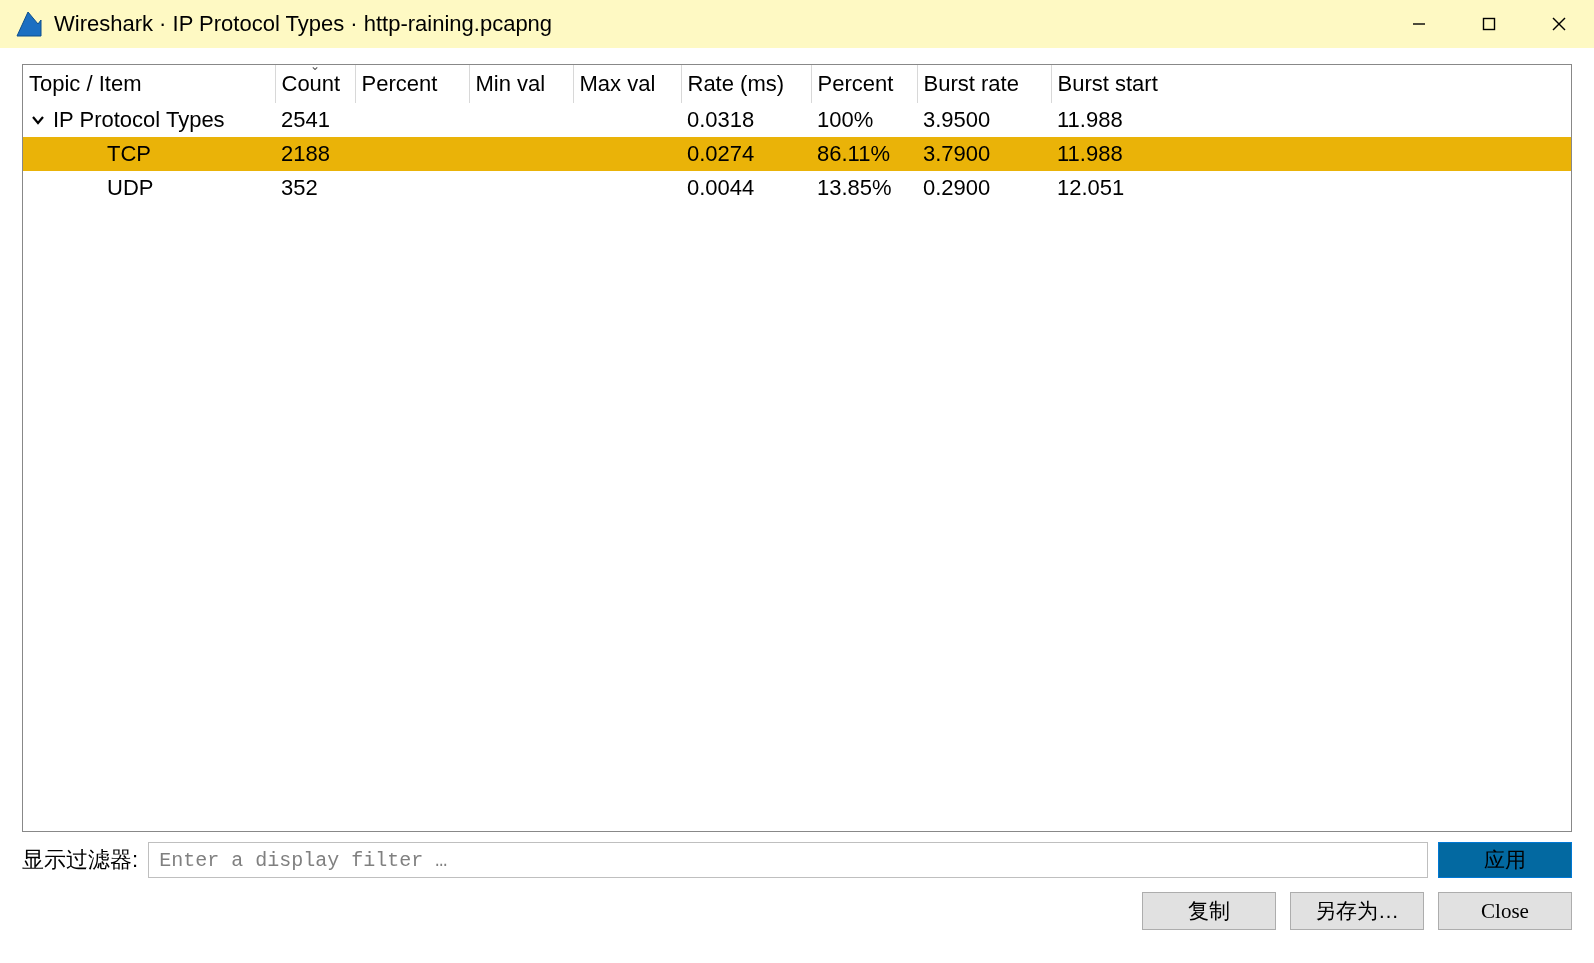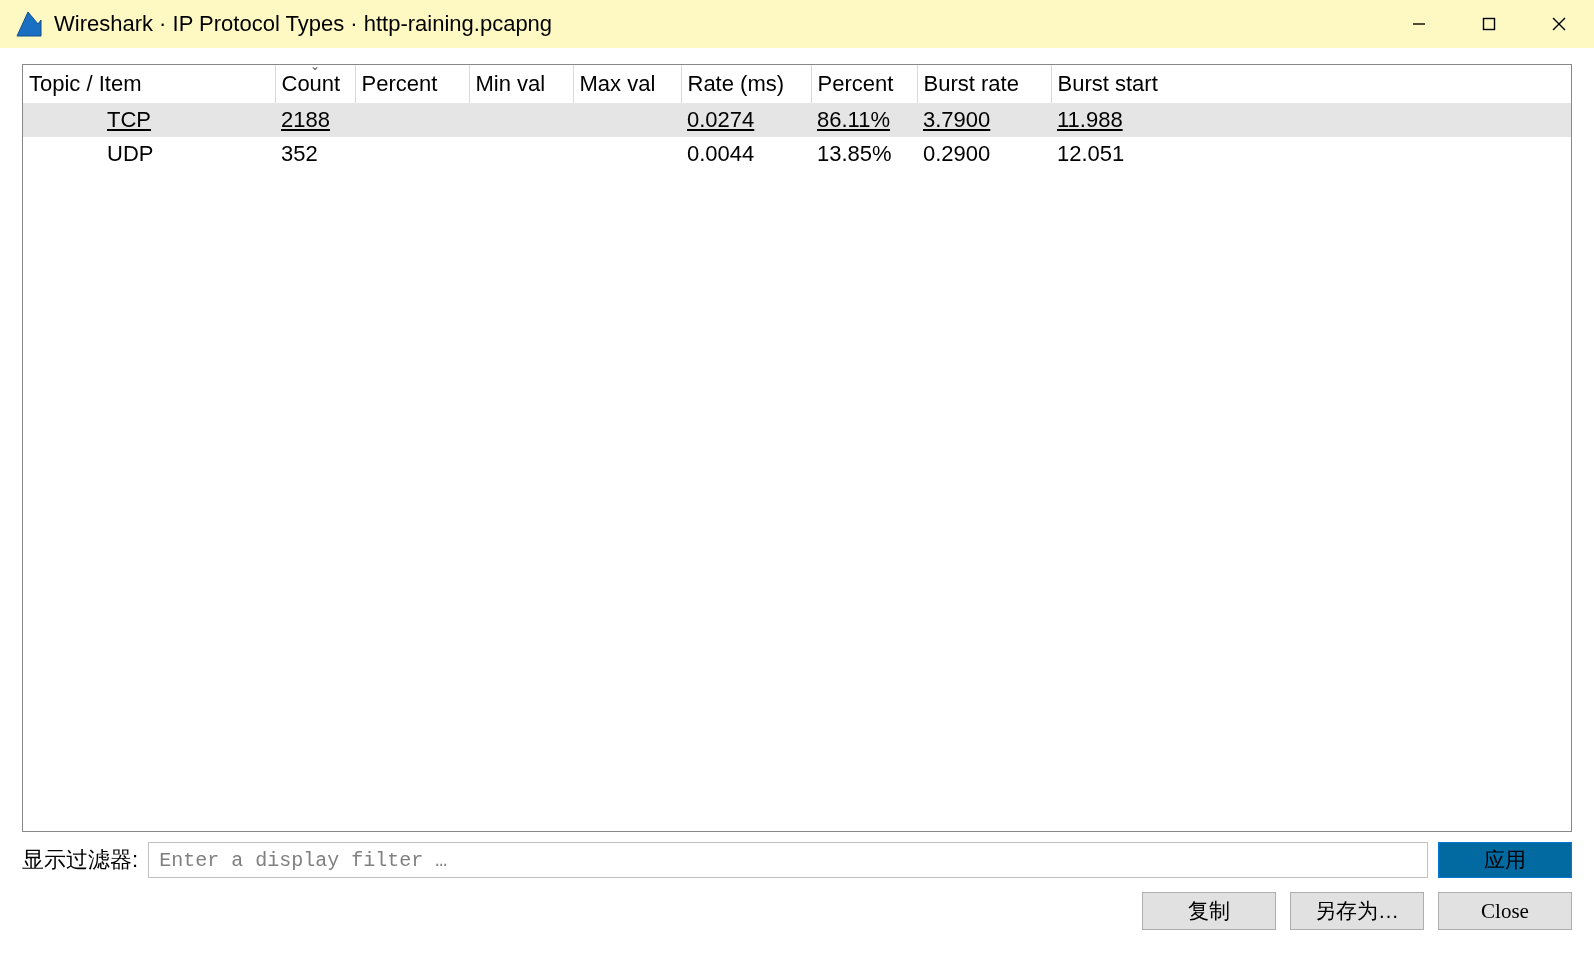--- a/index.html
+++ b/index.html
@@ -83,21 +83,21 @@
       font-size: 12px;
       color: #555;
     }
 
     tbody td {
       font-size: 22px;
       padding: 4px 0 4px 6px;
       white-space: nowrap;
       overflow: hidden;
     }
-    tbody tr.selected { background: #e5e5e5; text-decoration: underline; }
+    tbody tr.selected { background: #eab308; }
 
     .col-topic   { width: 252px; }
     .col-count   { width: 80px; }
     .col-average { width: 114px; }
     .col-minval  { width: 104px; }
     .col-maxval  { width: 108px; }
     .col-rate    { width: 130px; }
     .col-percent { width: 106px; }
     .col-brate   { width: 134px; }
     .col-bstart  { width: auto; }
@@ -217,20 +217,40 @@
           <th>Percent</th>
           <th>Min val</th>
           <th>Max val</th>
           <th>Rate (ms)</th>
           <th>Percent</th>
           <th>Burst rate</th>
           <th>Burst start</th>
         </tr>
       </thead>
       <tbody id="table-body">
+      <tr>
+            <td>
+              <span class="tree-cell">
+                <span class="expander">
+                  <svg width="14" height="14">
+                    <polyline points="2,4 7,10 12,4" fill="none" stroke="#000" stroke-width="2.2"></polyline>
+                  </svg>
+                </span>
+                <span>IP Protocol Types</span>
+              </span>
+            </td>
+            <td>2541</td>
+            <td></td>
+            <td></td>
+            <td></td>
+            <td>0.0318</td>
+            <td>100%</td>
+            <td>3.9500</td>
+            <td>11.988</td>
+          </tr>
           <tr class="selected">
             <td class="indent-1">TCP</td>
             <td>2188</td>
             <td></td>
             <td></td>
             <td></td>
             <td>0.0274</td>
             <td>86.11%</td>
             <td>3.7900</td>
             <td>11.988</td>

